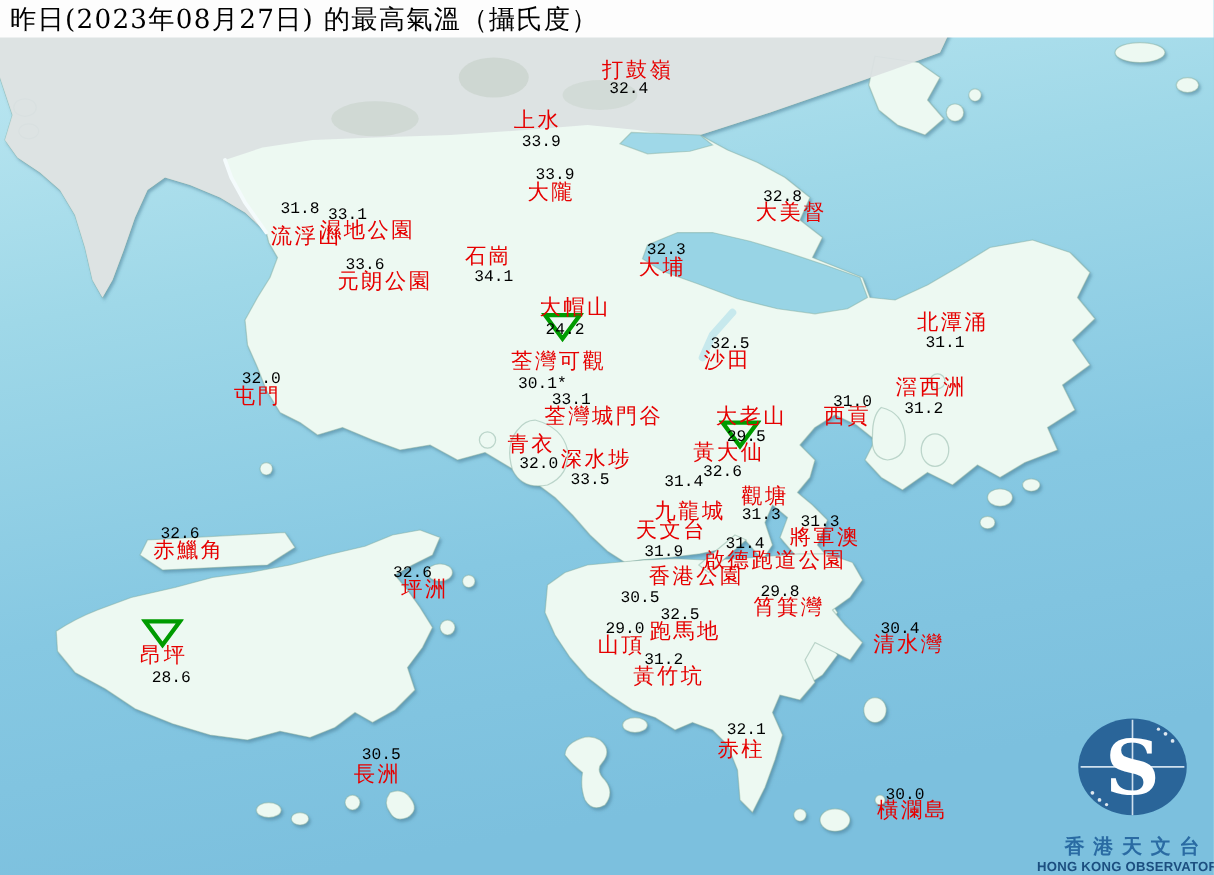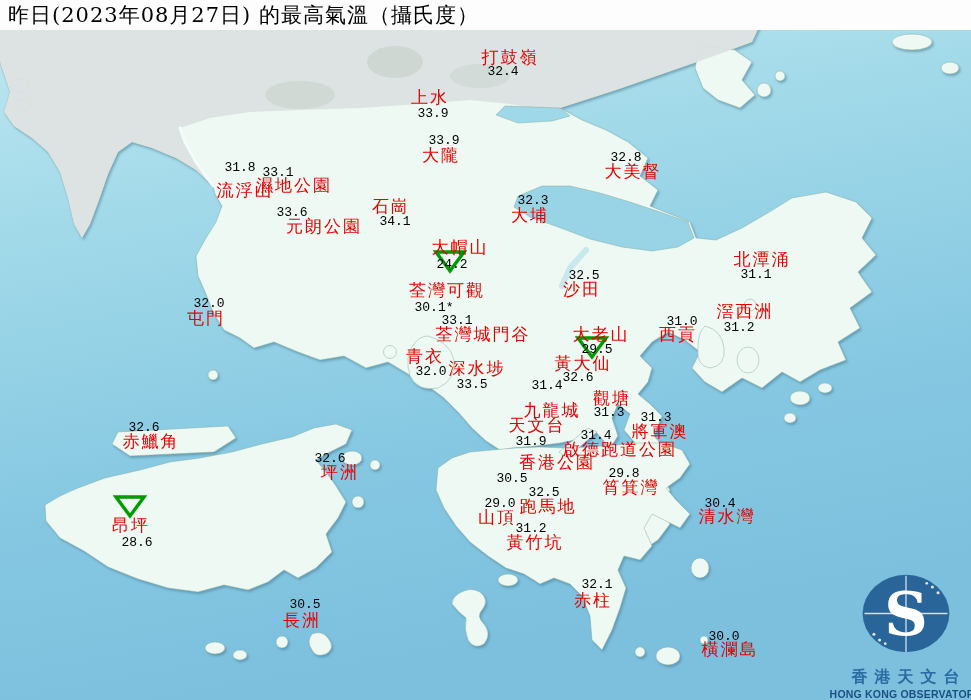--- a/index.html
+++ b/index.html
@@ -144,21 +144,21 @@
       <div class="st-name" style="left: 510px; top: 57px;">打鼓嶺</div>
       <div class="st-value" style="left: 503px; top: 71px;">32.4</div>
       <div class="st-name" style="left: 430px; top: 97px;">上水</div>
       <div class="st-value" style="left: 433px; top: 113px;">33.9</div>
       <div class="st-name" style="left: 441px; top: 155px;">大隴</div>
       <div class="st-value" style="left: 444px; top: 140px;">33.9</div>
       <div class="st-name" style="left: 245px; top: 166px; margin-top: 24px;">流浮山</div>
       <div class="st-value" style="left: 240px; top: 167px;">31.8</div>
       <div class="st-name" style="left: 294px; top: 185px;">濕地公園</div>
       <div class="st-value" style="left: 278px; top: 172px;">33.1</div>
-      <div class="st-name" style="left: 324px; top: 226px;">元朗公園</div>
+      <div class="st-name" style="left: 308px; top: 226px;">元朗公園</div>
       <div class="st-value" style="left: 292px; top: 212px;">33.6</div>
       <div class="st-name" style="left: 391px; top: 206px;">石崗</div>
       <div class="st-value" style="left: 395px; top: 221px;">34.1</div>
       <div class="st-marker" style="left: 450px; top: 261px;"><svg width="34" height="26">
           <polygon points="3,4 31,4 17,23" fill="none" stroke="#009b00" stroke-width="3.4"></polygon>
         </svg></div>
       <div class="st-name" style="left: 460px; top: 247px;">大帽山</div>
       <div class="st-value" style="left: 452px; top: 264px;">24.2</div>
       <div class="st-name" style="left: 447px; top: 290px;">荃灣可觀</div>
       <div class="st-value" style="left: 434px; top: 307px;">30.1*</div>

